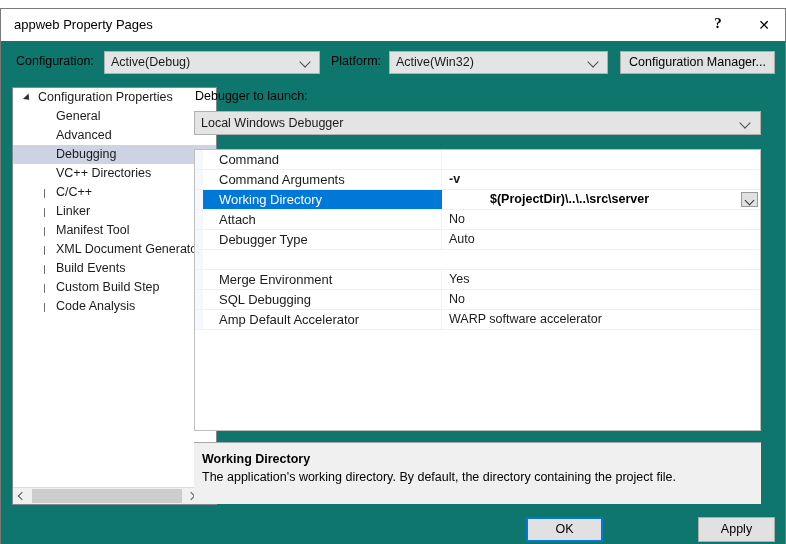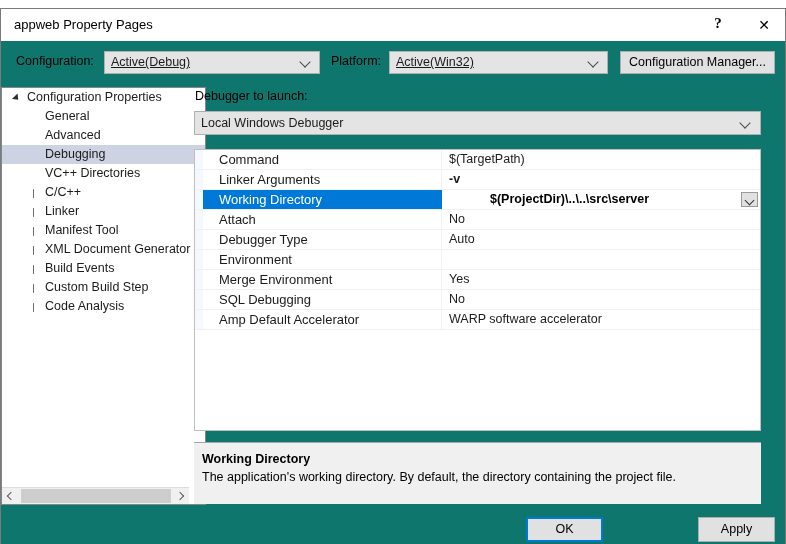--- a/index.html
+++ b/index.html
@@ -100,21 +100,20 @@
     cursor: default;
   }
   .combo .combo-text {
     position: absolute;
     left: 6px;
     top: 3px;
     font-size: 12.5px;
     color: #1a1a1a;
     white-space: nowrap;
     overflow: hidden;
-    text-decoration: underline;
   }
   .combo .combo-arrow {
     position: absolute;
     right: 7px;
     top: 4px;
     width: 12px;
     height: 12px;
   }
   .combo .combo-arrow::before {
     content: "";
@@ -143,21 +142,21 @@
     font-size: 12.5px;
     color: #000;
     cursor: default;
     padding: 0;
     line-height: 21px;
   }
 
   
   #tree-panel {
     position: absolute;
-    left: 0;
+    left: 11px;
     top: 78px;
     width: 205px;
     height: 418px;
     box-sizing: border-box;
     background: #ffffff;
     border: 1px solid #828790;
     overflow: hidden;
   }
   #tree-scroll-area {
     position: absolute;
@@ -573,45 +572,43 @@
     <div id="lbl-debugger">Debugger to launch:</div>
     <div id="combo-debugger">
       <span class="combo-text">Local Windows Debugger</span>
       <span class="combo-arrow"></span>
     </div>
 
     <div id="prop-grid">
         <div class="grid-row">
           <div class="gutter"></div>
           <div class="name-cell">Command</div>
-          <div class="value-cell">$(TargetPath)</div>
-        </div>
-        <div class="grid-row">
-          <div class="gutter"></div>
-          <div class="name-cell">Linker Arguments</div>
+        </div>
+        <div class="grid-row">
+          <div class="gutter"></div>
+          <div class="name-cell">Command Arguments</div>
           <div class="value-cell bold">-v</div>
         </div>
         <div class="grid-row selected">
           <div class="gutter"></div>
           <div class="name-cell">Working Directory</div>
           <div class="value-cell bold">$(ProjectDir)\..\..\src\server<span id="row-dropdown-btn"></span></div>
         </div>
         <div class="grid-row">
           <div class="gutter"></div>
           <div class="name-cell">Attach</div>
           <div class="value-cell">No</div>
         </div>
         <div class="grid-row">
           <div class="gutter"></div>
           <div class="name-cell">Debugger Type</div>
           <div class="value-cell">Auto</div>
         </div>
         <div class="grid-row">
           <div class="gutter"></div>
-          <div class="name-cell">Environment</div>
           <div class="value-cell"></div>
         </div>
         <div class="grid-row">
           <div class="gutter"></div>
           <div class="name-cell">Merge Environment</div>
           <div class="value-cell">Yes</div>
         </div>
         <div class="grid-row">
           <div class="gutter"></div>
           <div class="name-cell">SQL Debugging</div>

